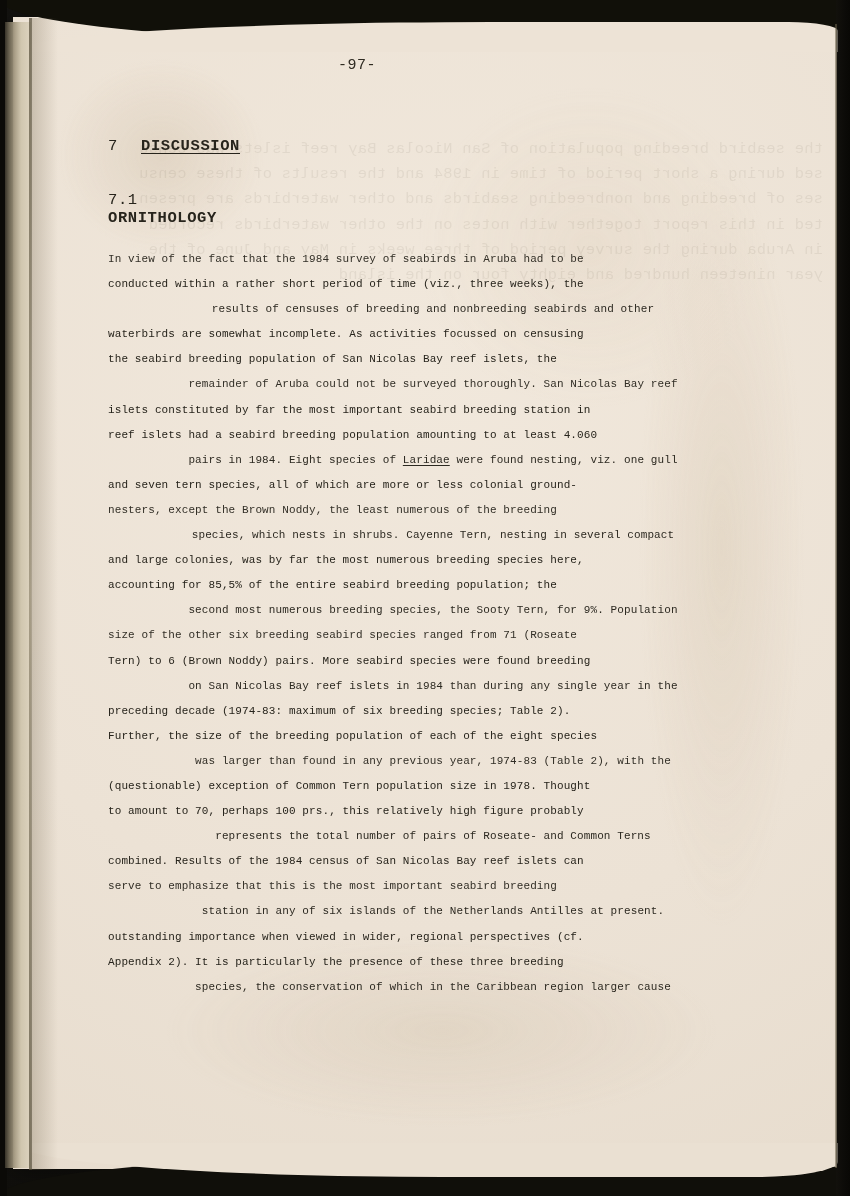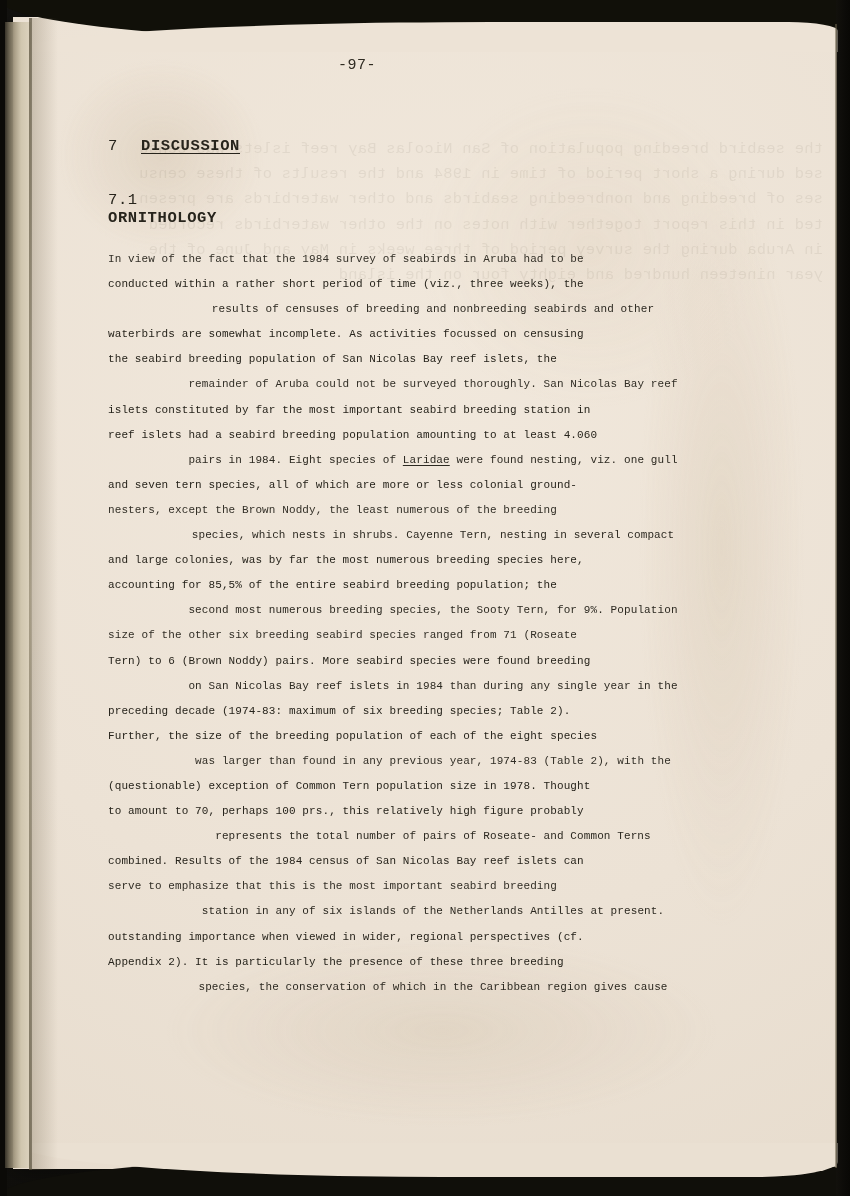--- a/index.html
+++ b/index.html
@@ -286,21 +286,21 @@
           <div class="tline">Further, the size of the breeding population of each of the eight species</div>
           <div class="tline">was larger than found in any previous year, 1974-83 (Table 2), with the</div>
           <div class="tline">(questionable) exception of Common Tern population size in 1978. Thought</div>
           <div class="tline">to amount to 70, perhaps 100 prs., this relatively high figure probably</div>
           <div class="tline">represents the total number of pairs of Roseate- and Common Terns</div>
           <div class="tline">combined. Results of the 1984 census of San Nicolas Bay reef islets can</div>
           <div class="tline">serve to emphasize that this is the most important seabird breeding</div>
           <div class="tline">station in any of six islands of the Netherlands Antilles at present.</div>
           <div class="tline">outstanding importance when viewed in wider, regional perspectives (cf.</div>
           <div class="tline">Appendix 2). It is particularly the presence of these three breeding</div>
-          <div class="tline">species, the conservation of which in the Caribbean region gives cause</div>
+          <div class="tline">species, the conservation of which in the Caribbean region larger cause</div>
         </div>
 
     </div>
   </div>
 
   <div class="top-curve">
     <div class="top-curve-inner"></div>
   </div>
 
   <div class="bottom-curve">

